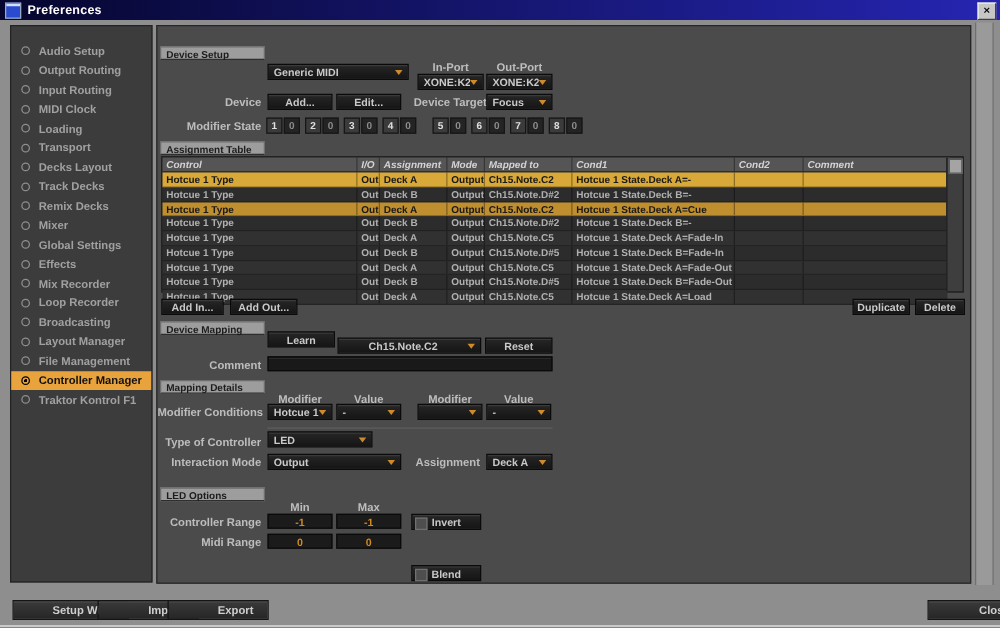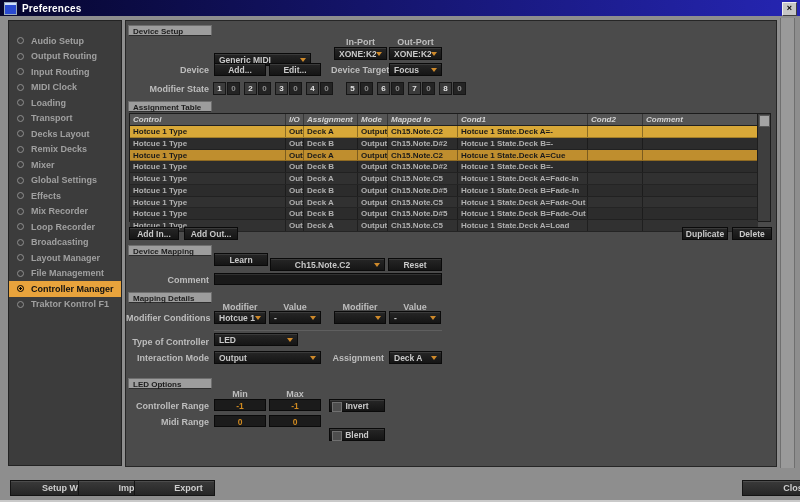--- a/index.html
+++ b/index.html
@@ -37,21 +37,21 @@
   .radio{width:5px;height:5px;border:1px solid #8f8f8f;border-radius:50%;margin:0 7px 0 8px;flex:none;}
   .sb-label{font-size:9px;font-weight:bold;color:#a0a0a0;white-space:nowrap;}
   .sb-item.selected{background:var(--accent,#e8a33c);}
   .sb-item.selected .sb-label{color:#111;}
   .sb-item.selected .radio{border-color:#000;background:radial-gradient(circle,#000 0 1.2px,transparent 1.3px);}
   
   .panel{
     position:absolute;left:125px;top:20px;width:652px;height:447px;
     background:#4b4b4b;border:1px solid #262626;box-sizing:border-box;
   }
-  .panel > *{position:absolute;box-sizing:border-box;}
+  .panel > *{position:absolute;box-sizing:border-box;margin-top:12px;}
   .sechdr{height:11px;background:#9d9d9d;color:#1c1c1c;font-size:8px;font-weight:bold;
     padding:1px 4px 0 4px;white-space:nowrap;border:1px solid #6e6e6e;border-bottom-color:#2e2e2e;}
   .lbl{font-size:9px;font-weight:bold;color:#bdbdbd;text-align:right;white-space:nowrap;}
   .clbl{font-size:9px;font-weight:bold;color:#bdbdbd;text-align:center;white-space:nowrap;}
   .dd,.btn{
     height:13px;background:linear-gradient(#262626,#151515);
     border:1px solid #0a0a0a;box-shadow:inset 0 1px 0 #3a3a3a;
     display:flex;align-items:center;cursor:default;
   }
   .ddv{flex:1;font-size:8.5px;font-weight:bold;color:#c9c9c9;padding:0 4px;white-space:nowrap;overflow:hidden;}
@@ -133,20 +133,24 @@
       <div class="sb-item">
         <span class="radio"></span>
         <span class="sb-label">Transport</span>
       </div>
       <div class="sb-item">
         <span class="radio"></span>
         <span class="sb-label">Decks Layout</span>
       </div>
       <div class="sb-item">
         <span class="radio"></span>
+        <span class="sb-label">Track Decks</span>
+      </div>
+      <div class="sb-item">
+        <span class="radio"></span>
         <span class="sb-label">Remix Decks</span>
       </div>
       <div class="sb-item">
         <span class="radio"></span>
         <span class="sb-label">Mixer</span>
       </div>
       <div class="sb-item">
         <span class="radio"></span>
         <span class="sb-label">Global Settings</span>
       </div>
@@ -187,21 +191,21 @@
 
 <div class="right-strip"></div>
 
 <div class="panel">
 
   <div class="sechdr" style="left:2px;top:4px;width:84px">Device Setup</div>
   <div class="clbl" style="left:208px;top:16px;width:53px">In-Port</div>
   <div class="clbl" style="left:263px;top:16px;width:53px">Out-Port</div>
 
   <div class="lbl" style="left:0;top:44px;width:83px">Device</div>
-  <div class="dd" style="left:88px;top:32px;width:97px">
+  <div class="dd" style="left:88px;top:18px;width:113px">
     <span class="ddv">Generic MIDI</span>
     <span class="arr"></span>
   </div>
   <div class="dd" style="left:208px;top:26px;width:53px">
     <span class="ddv">XONE:K2</span>
     <span class="arr"></span>
   </div>
   <div class="dd" style="left:263px;top:26px;width:53px">
     <span class="ddv">XONE:K2</span>
     <span class="arr"></span>

